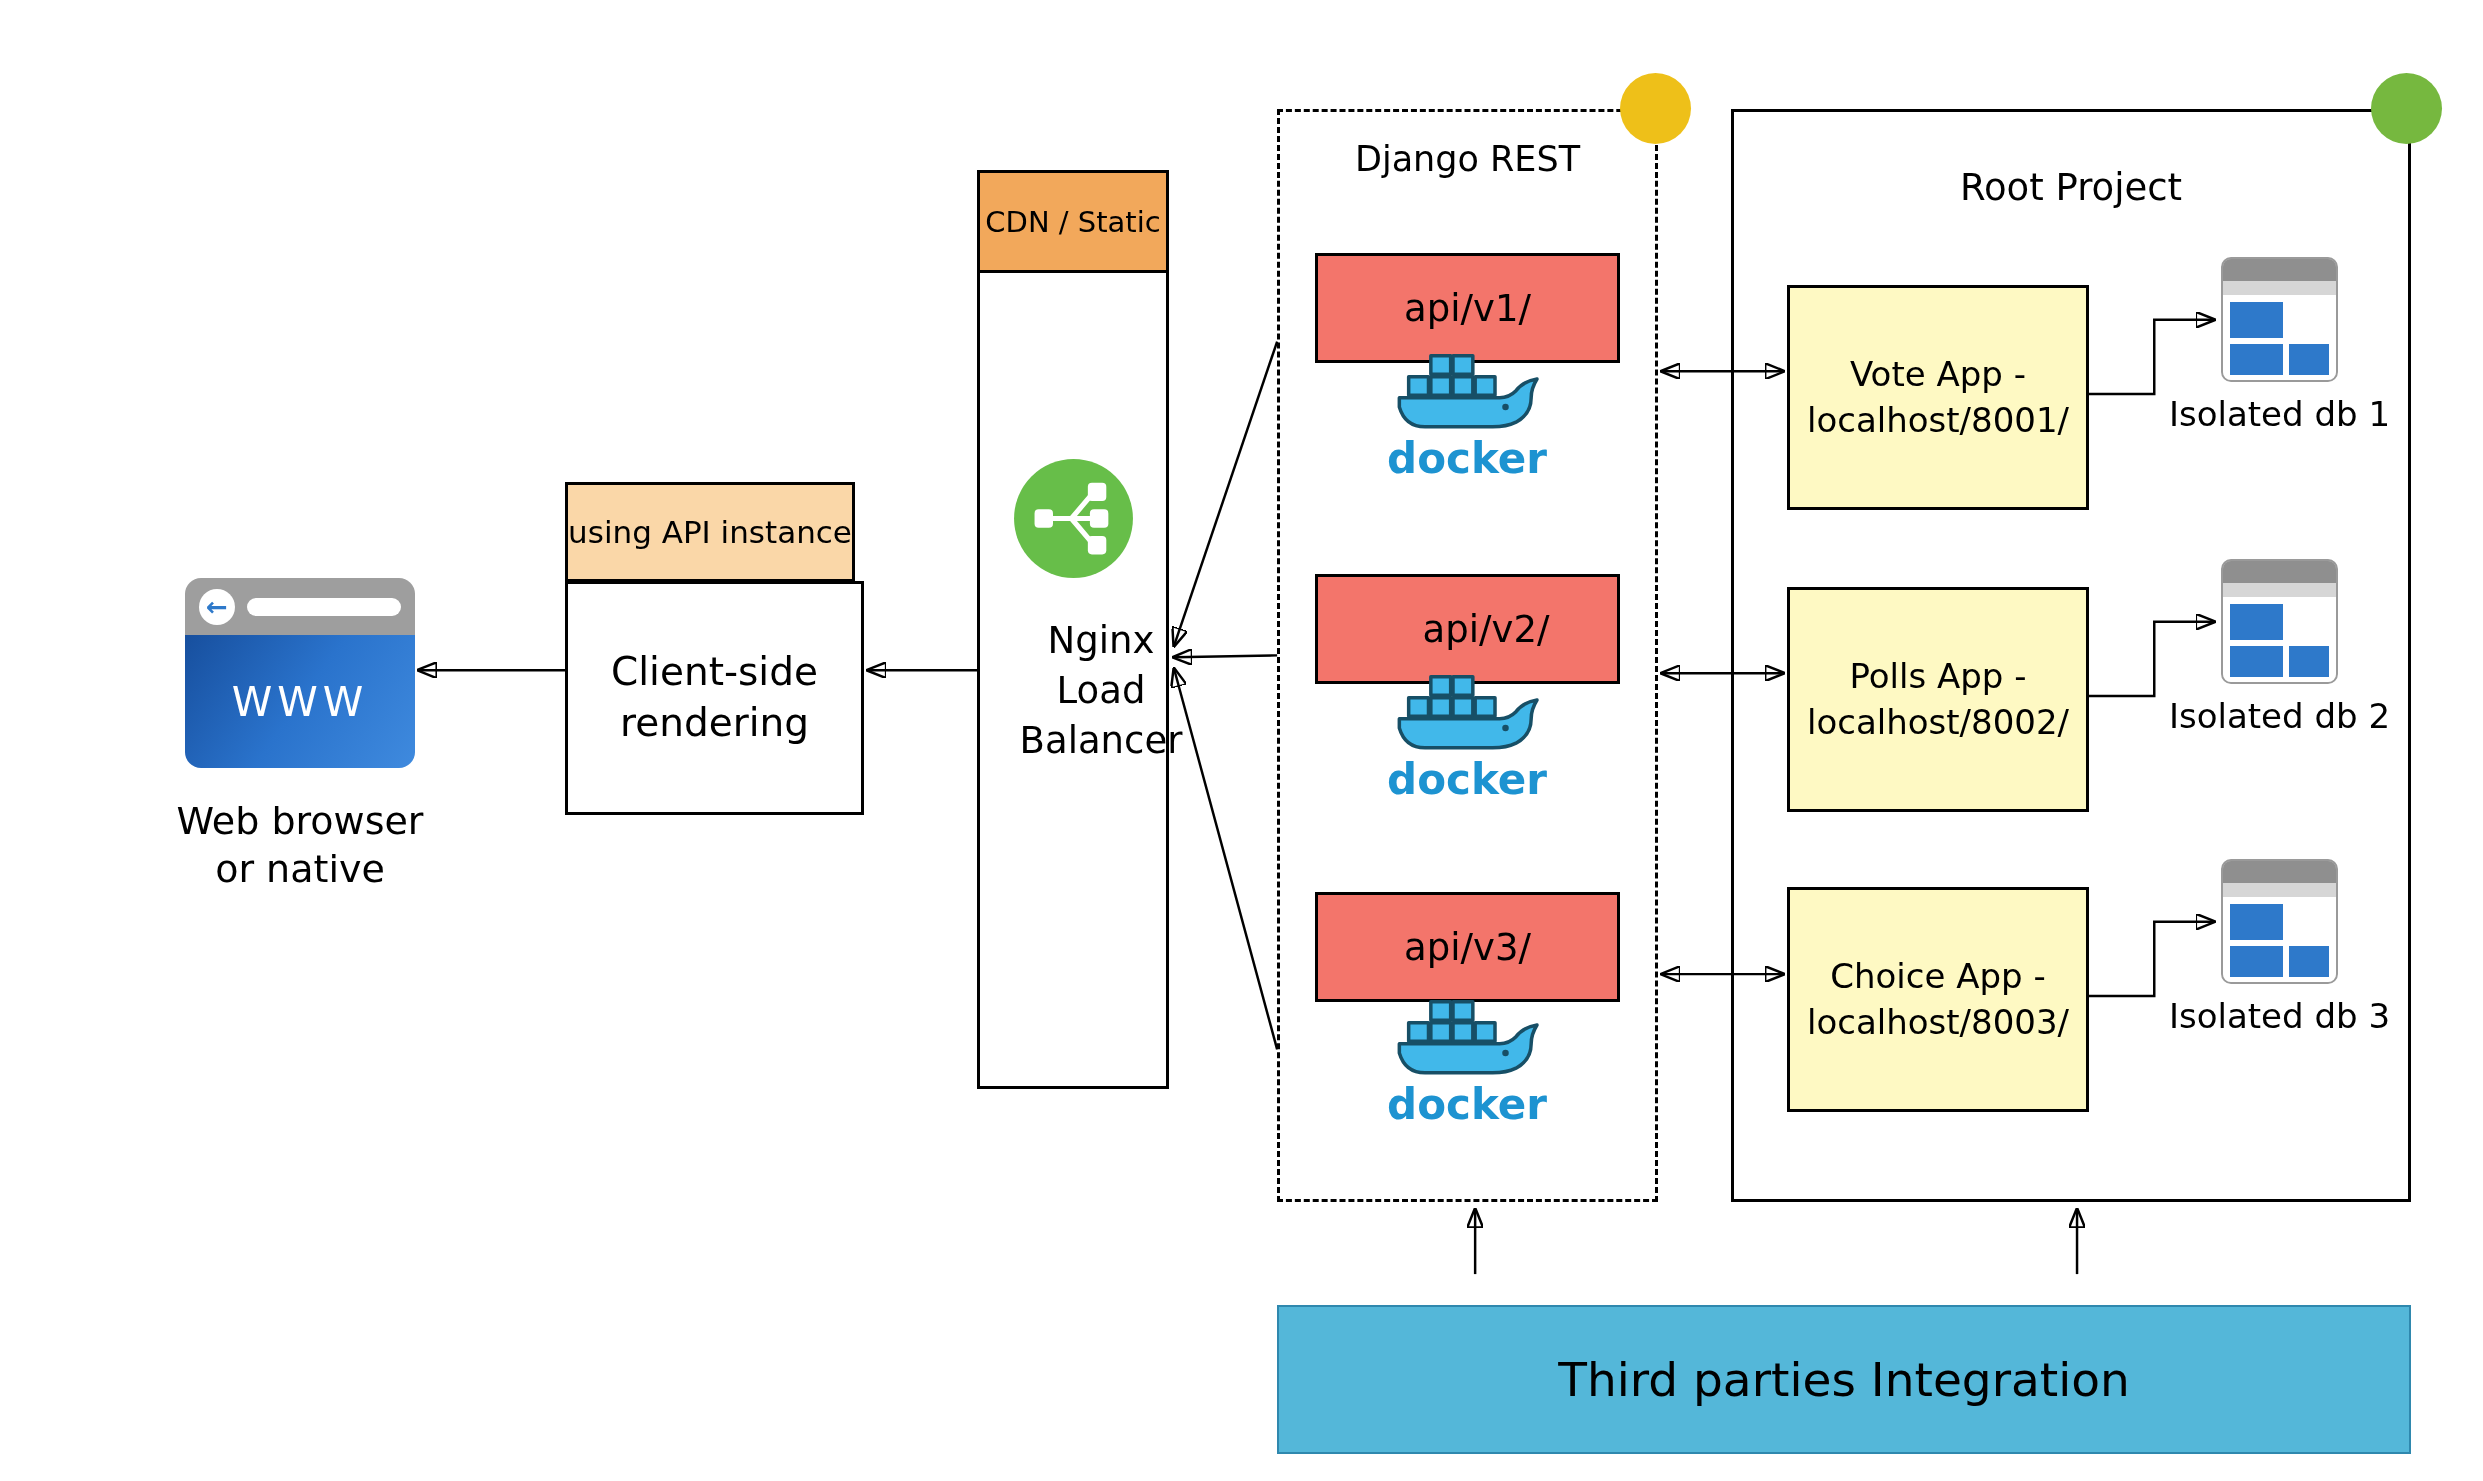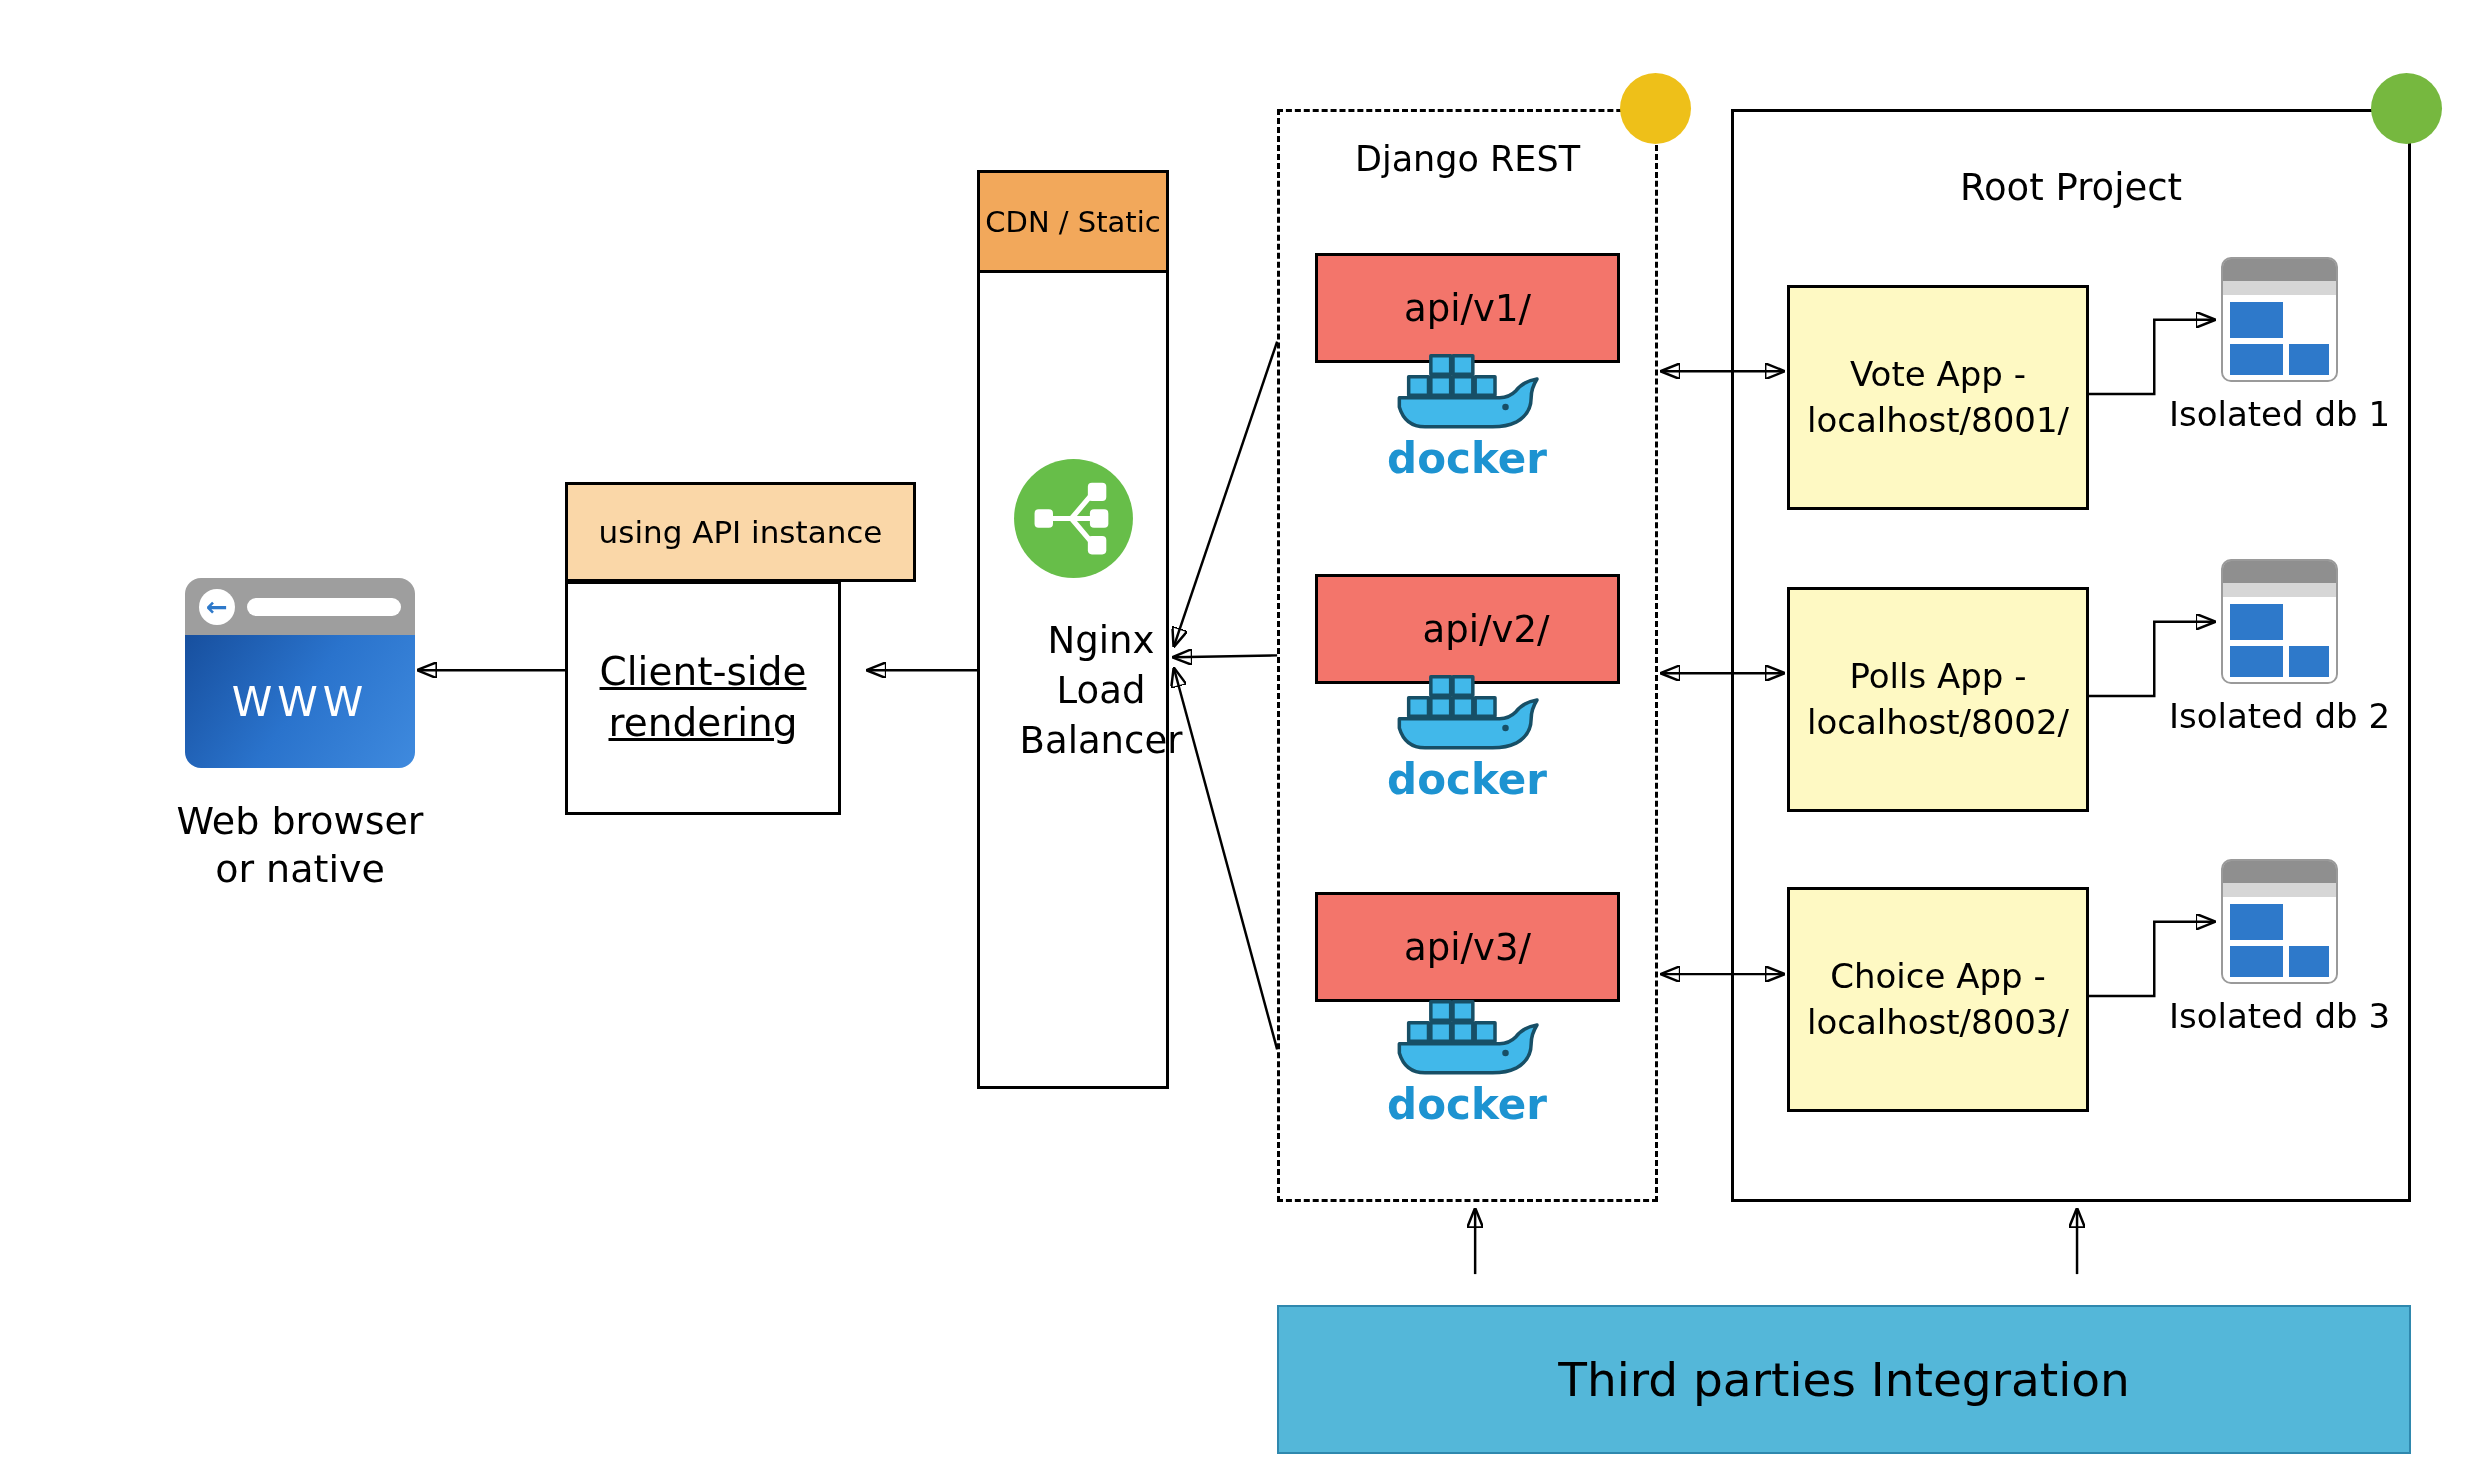--- a/index.html
+++ b/index.html
@@ -19,22 +19,22 @@
   
   .browser-icon { left:185px; top:578px; width:230px; height:190px; border-radius:16px; overflow:hidden; z-index:2; }
   .browser-top { height:57px; background:#9e9e9e; display:flex; align-items:center; gap:12px; padding:0 14px; }
   .browser-back { width:36px; height:36px; border-radius:50%; background:#fff; color:#2e79ca; font-size:26px; font-weight:bold; display:flex; align-items:center; justify-content:center; }
   .browser-addressbar { flex:1; height:18px; background:#fff; border-radius:9px; }
   .browser-body { height:133px; background:linear-gradient(125deg,#174f9e 0%, #2a73cc 50%, #3f8ade 100%); display:flex; align-items:center; justify-content:center; }
   .www { color:#fff; font-size:41px; letter-spacing:5px; }
   .browser-label { left:102px; top:798px; width:396px; font-size:38px; line-height:1.25; text-align:center; }
 
   
-  .client-tag { left:565px; top:454px; width:351px; height:100px; background:#fad7a8; border:3px solid #000; font-size:31px; z-index:2; }
-  .client-box { left:565px; top:553px; width:276px; height:234px; background:#fff; border:3px solid #000; font-size:39px; line-height:1.3; z-index:2;text-decoration:underline; }
+  .client-tag { left:565px; top:454px; width:290px; height:100px; background:#fad7a8; border:3px solid #000; font-size:31px; z-index:2; }
+  .client-box { left:565px; top:553px; width:299px; height:234px; background:#fff; border:3px solid #000; font-size:39px; line-height:1.3; z-index:2; }
 
   
   .cdn-box { left:977px; top:142px; width:192px; height:103px; background:#f2a85b; border:3px solid #000; font-size:29px; z-index:2; }
   .nginx-box { left:977px; top:253px; width:192px; height:836px; background:#fff; border:3px solid #000; z-index:1; }
   .nginx-icon { left:1012px; top:457px; width:123px; height:123px; z-index:2; }
   .nginx-label { left:977px; top:616px; width:192px; font-size:37px; line-height:1.35; text-align:center; z-index:2;margin-left:28px; }
 
   
   .dashed-box { left:1277px; top:109px; width:381px; height:1093px; border:3px dashed #000; background:#fff; z-index:1; }
   .django-title { left:1277px; top:139px; width:381px; font-size:35px; text-align:center; z-index:2; }

